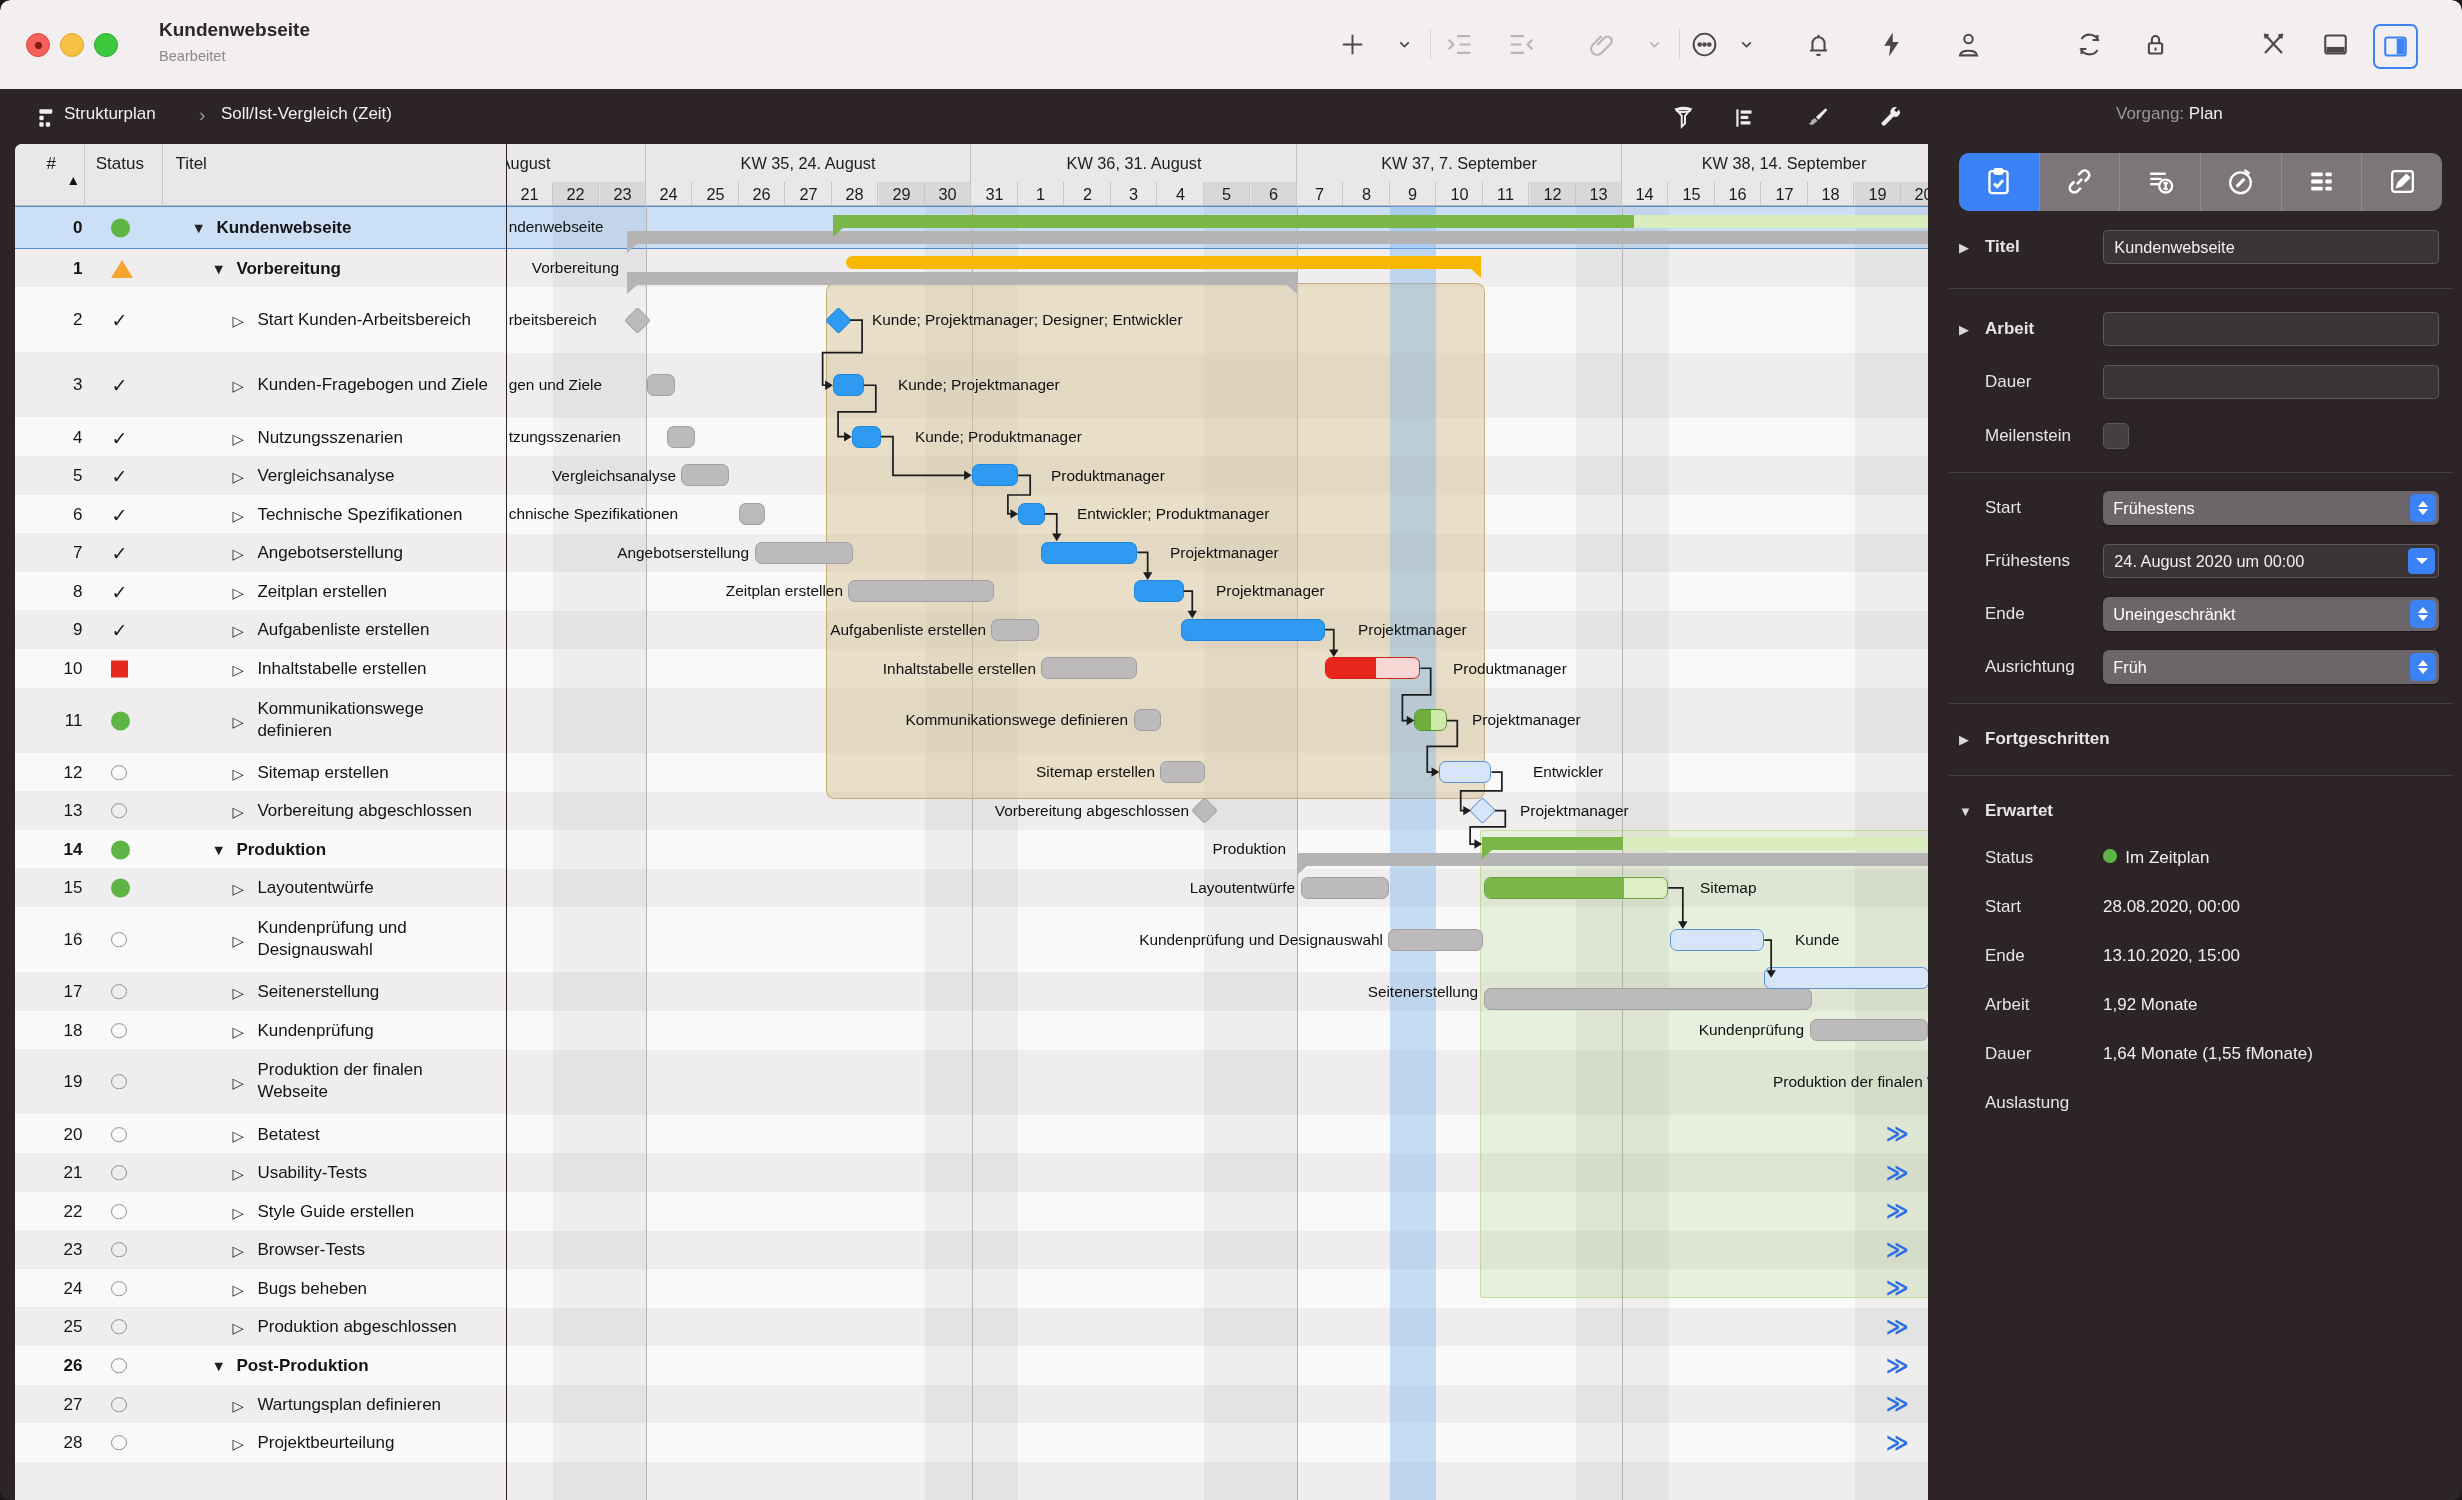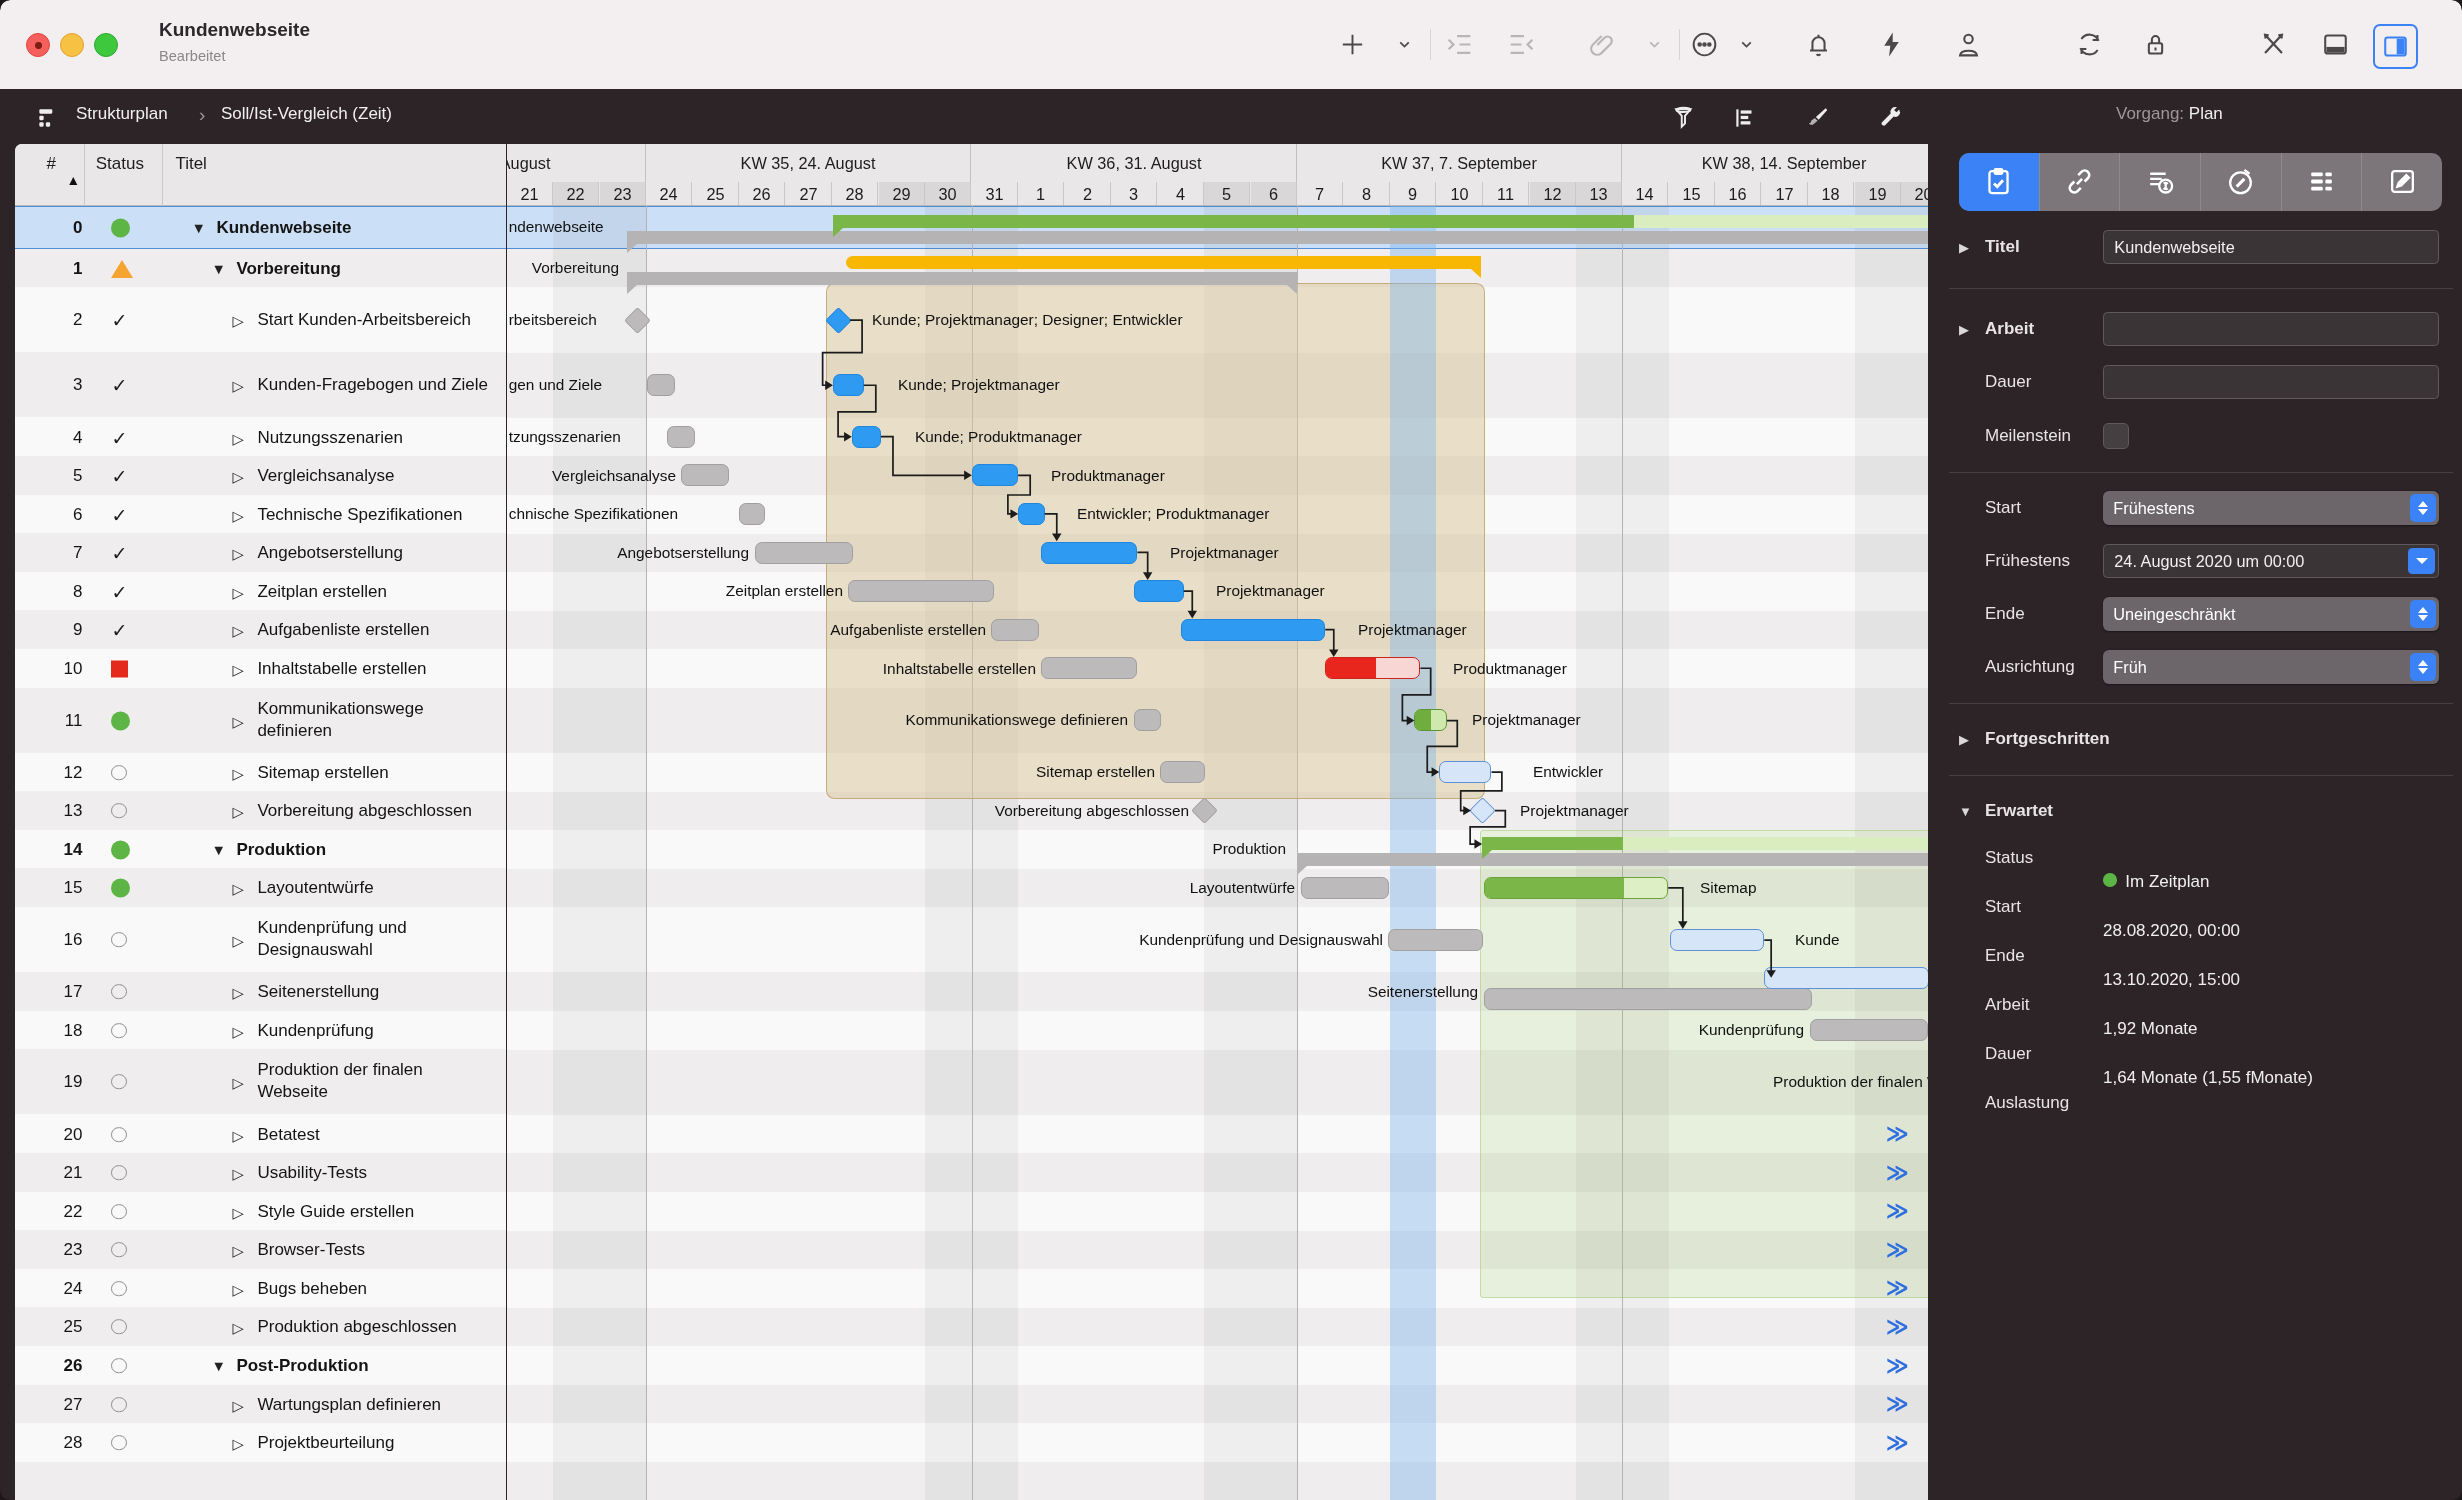--- a/index.html
+++ b/index.html
@@ -125,21 +125,21 @@
              box-sizing:border-box;color:#f2eff0;font-size:16.3px;display:flex;align-items:center;padding:0 10.3px;transform:translateY(-50%);}
   .ins-drop{position:absolute;left:163px;width:336px;height:34px;background:#6c666a;border-radius:6px;box-sizing:border-box;
             color:#fff;font-size:16.3px;display:flex;align-items:center;padding:0 10.3px;transform:translateY(-50%);box-shadow:0 0.9px 1.7px rgba(0,0,0,.4);}
   .stepper{position:absolute;right:2.6px;top:2.6px;bottom:2.6px;width:26px;background:#3b82f7;border-radius:5.1px;display:flex;flex-direction:column;align-items:center;justify-content:center;gap:2.6px;}
   .stepper i{width:0;height:0;border-left:5.1px solid transparent;border-right:5.1px solid transparent;}
   .stepper i.up{border-bottom:6px solid #fff;}
   .stepper i.dn{border-top:6px solid #fff;}
   .combo-btn{position:absolute;right:2.6px;top:2.6px;bottom:2.6px;width:27.4px;background:#3b82f7;border-radius:4.3px;display:flex;align-items:center;justify-content:center;}
   .combo-btn i{width:0;height:0;border-left:6px solid transparent;border-right:6px solid transparent;border-top:6.9px solid #fff;}
   .ins-check{position:absolute;left:163px;width:24px;height:24px;background:#453f41;border:0.9px solid #5f595b;border-radius:5.1px;transform:translateY(-50%);}
-  .ins-val{position:absolute;left:163px;transform:translateY(-50%);font-size:17px;color:#f2eff0;white-space:nowrap;margin-top:24px;}
+  .ins-val{position:absolute;left:163px;transform:translateY(-50%);font-size:17px;color:#f2eff0;white-space:nowrap;}
   .ins-val .gdot{display:inline-block;width:13.7px;height:13.7px;border-radius:50%;background:#5cb544;margin-right:8.6px;}
 </style>
 </head>
 <body>
 
 <div class="stage">
 
   <div class="titlebar">
     <div class="tl tl-red"></div>
     <div class="tl tl-yellow"></div>
@@ -240,21 +240,21 @@
 
   <div class="darkbar">
     <div class="dk-icon" style="left:31px">
       <svg viewBox="0 0 24 24" fill="currentColor">
           <rect x="4" y="4" width="12" height="4" rx="1"></rect>
           <rect x="4" y="10" width="4" height="4" rx="1"></rect>
           <rect x="4" y="16" width="4" height="4" rx="1"></rect>
           <rect x="10" y="16" width="4" height="4" rx="1"></rect>
         </svg>
       </div>
-    <span class="crumb" style="left:76px">Strukturplan</span>
+    <span class="crumb" style="left:64px">Strukturplan</span>
     <span class="crumb crumb-sep" style="left:199px">›</span>
     <span class="crumb" style="left:221px">Soll/Ist-Vergleich (Zeit)</span>
 
     <div class="dk-icon" style="left:1668px">
       <svg viewBox="0 0 24 24" stroke="currentColor" stroke-width="1.8" fill="none">
           <path d="M4 4h13l-5 6v7l-3 3v-10z"></path>
           <ellipse cx="10.5" cy="4.5" rx="6.5" ry="2"></ellipse>
         </svg>
       </div>
     <div class="dk-icon" style="left:1728px">

